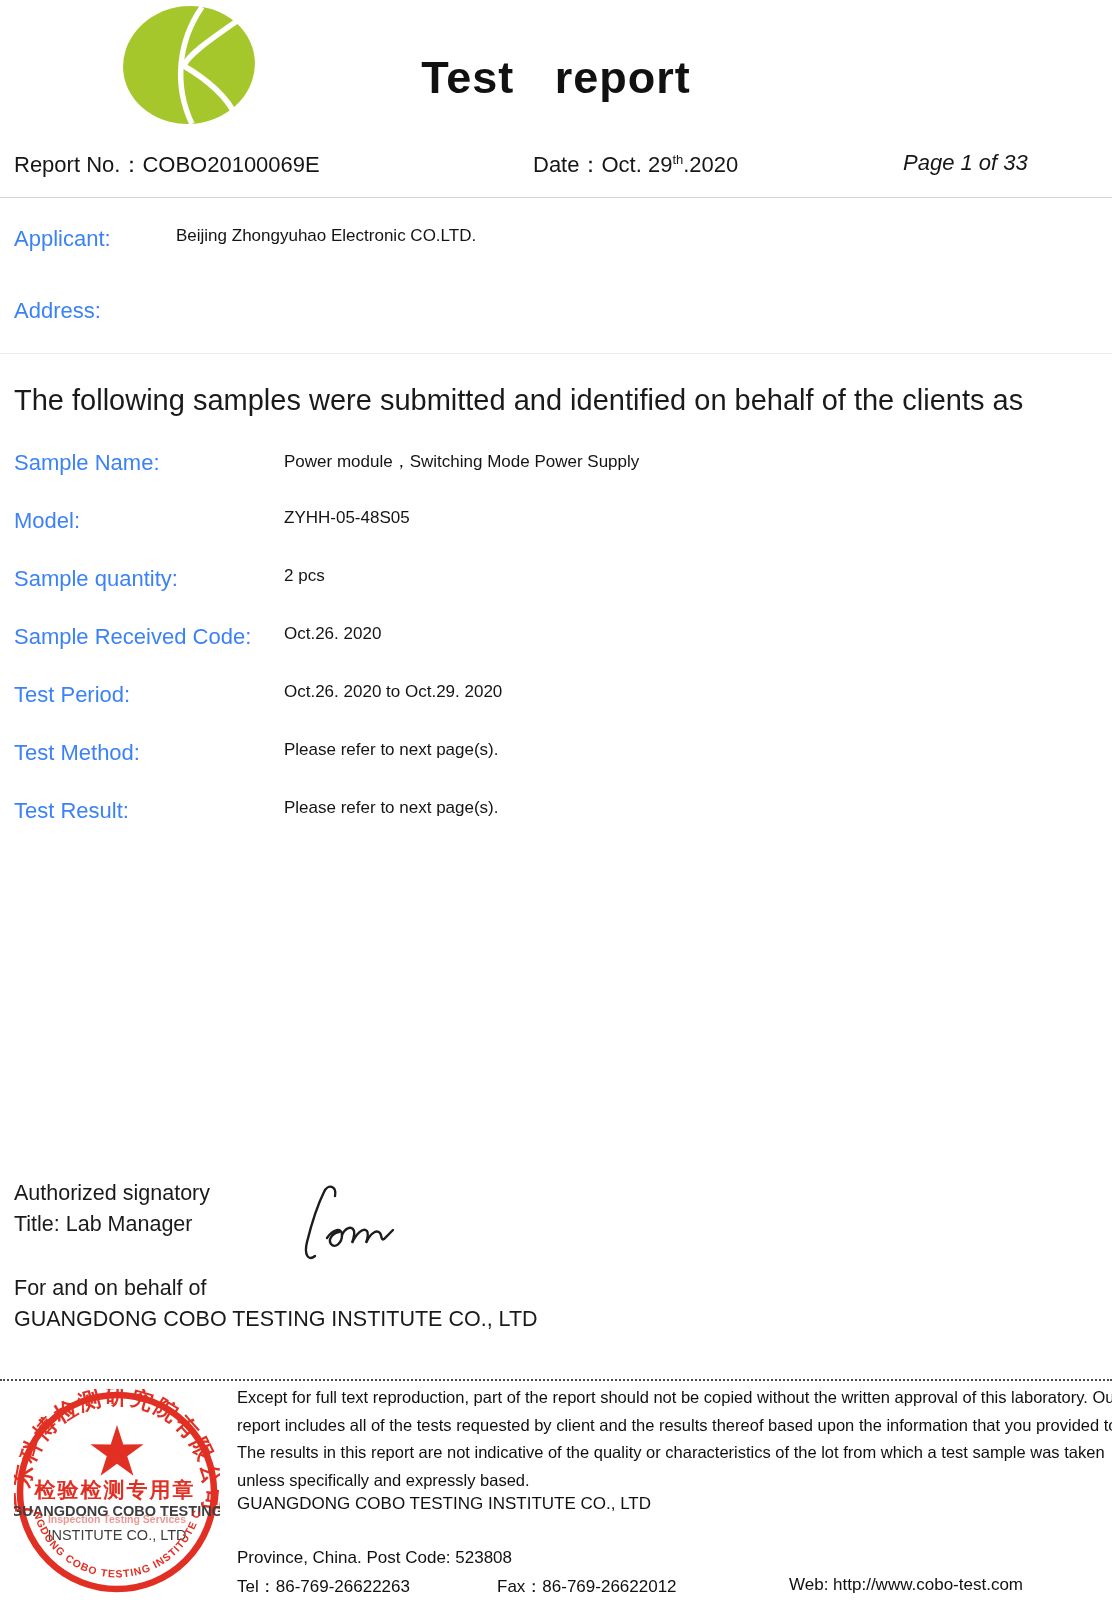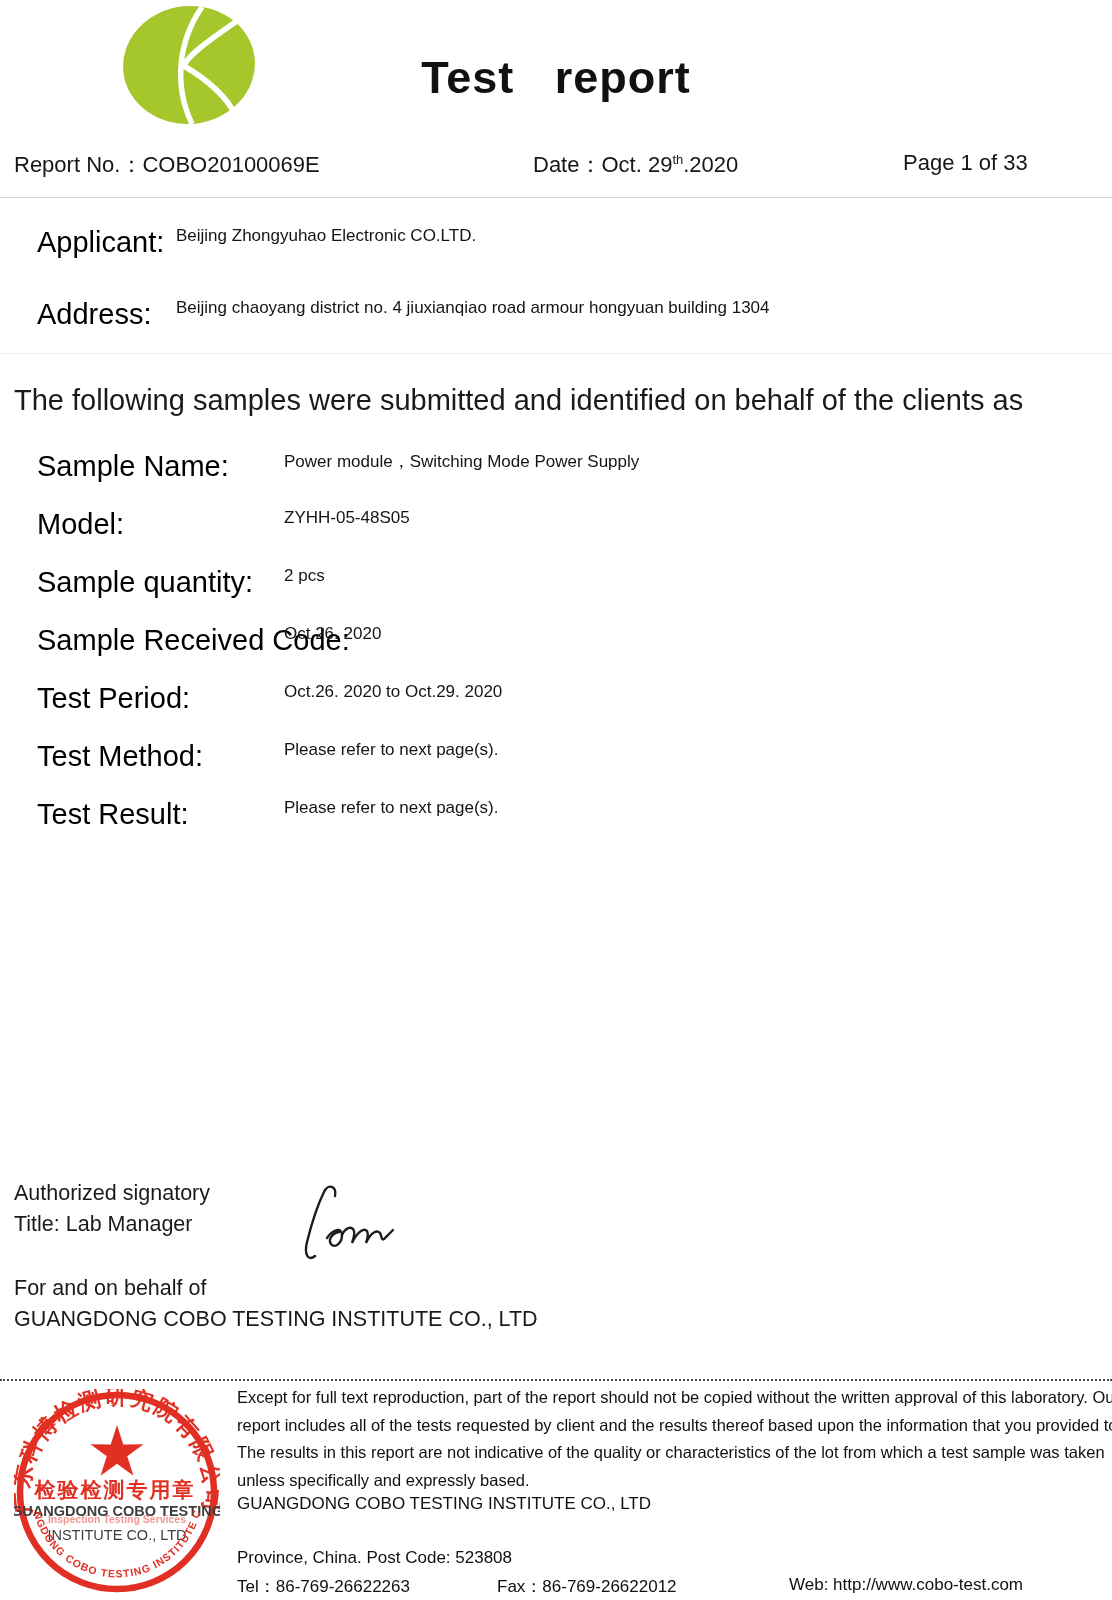--- a/index.html
+++ b/index.html
@@ -12,26 +12,26 @@
     font-family:"Liberation Sans", sans-serif;
     color:#1a1a1a;
   }
   .abs{position:absolute;}
   
   .logo{left:116px;top:4px;width:150px;height:122px;}
   .title{left:0;right:0;top:52px;text-align:center;font-size:45px;font-weight:bold;white-space:pre;letter-spacing:1px;color:#111;}
   .hdr{top:150px;font-size:22px;white-space:nowrap;color:#161616;}
   .hdr-report{left:14px;}
   .hdr-date{left:533px;}
-  .hdr-page{left:903px;}
+  .hdr-page{left:903px;font-style:italic;}
   sup{font-size:13px;}
   .hr1{left:0;top:197px;width:1112px;border-top:1.5px solid #d2d2d2;height:0;}
   .hr2{left:0;top:353px;width:1112px;border-top:1px solid #ececec;height:0;}
   
-  .lbl{left:14px;font-size:29px;white-space:nowrap;color:#000000;margin-left:23px;}
+  .lbl{left:14px;font-size:22px;white-space:nowrap;color:#3b82f6;}
   .val{font-size:17px;white-space:nowrap;color:#141414;}
   .v1{left:176px;}
   .v2{left:284px;}
   .r-applicant{top:226px;} .r-address{top:298px;}
   .r-intro{left:14px;top:384px;font-size:29px;white-space:nowrap;}
   .r0{top:450px;} .r1{top:508px;} .r2{top:566px;} .r3{top:624px;}
   .r4{top:682px;} .r5{top:740px;} .r6{top:798px;}
   
   .r-auth{left:14px;top:1181px;font-size:21.5px;}
   .r-title{left:14px;top:1212px;font-size:21.5px;}
@@ -72,21 +72,20 @@
   <div class="abs hdr hdr-date">
     <span>Date：</span><span>Oct. 29</span><sup>th</sup><span>.2020</span>
   </div>
   <div class="abs hdr hdr-page">Page 1 of 33</div>
 
   <div class="abs hr1"></div>
 
   <div class="abs lbl r-applicant">Applicant:</div>
   <div class="abs val v1 r-applicant">Beijing Zhongyuhao Electronic CO.LTD.</div>
   <div class="abs lbl r-address">Address:</div>
-  <div class="abs val v1 r-address">Beijing chaoyang district no. 4 jiuxianqiao road armour hongyuan building 1304</div>
 
   <div class="abs hr2"></div>
 
   <div class="abs r-intro">The following samples were submitted and identified on behalf of the clients as</div>
 
   <div class="abs lbl r0">Sample Name:</div>
   <div class="abs val v2 r0">Power module，Switching Mode Power Supply</div>
   <div class="abs lbl r1">Model:</div>
   <div class="abs val v2 r1">ZYHH-05-48S05</div>
   <div class="abs lbl r2">Sample quantity:</div>

